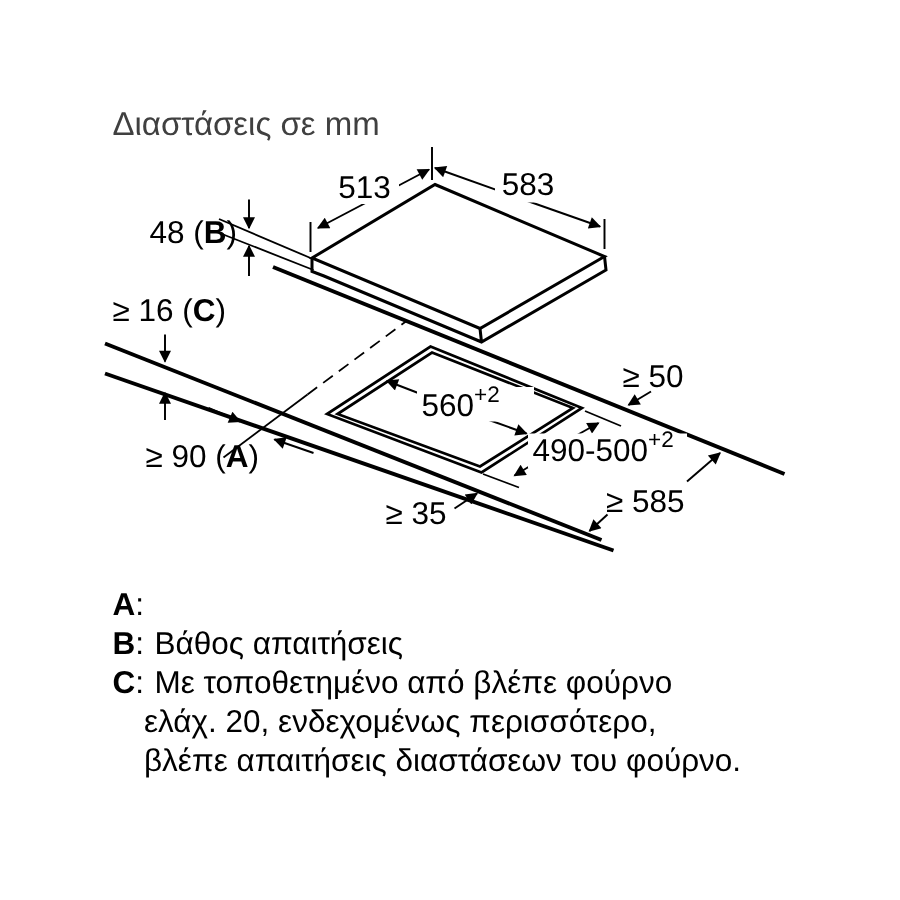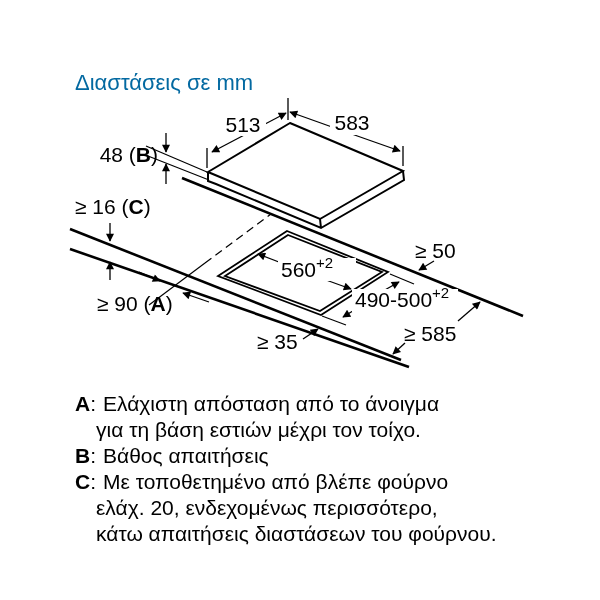--- a/index.html
+++ b/index.html
@@ -12,21 +12,21 @@
     color: #000000;
     overflow: hidden;
   }
   .stage { position: relative; width: 600px; height: 600px; }
   .title {
     position: absolute;
     left: 75px;
     top: 70px;
     font-size: 22px;
     font-weight: 400;
-    color: #0369a1;
+    color: #404040;
     white-space: nowrap;
   }
   svg.diagram { position: absolute; left: 0; top: 0; }
   svg.diagram text {
     font-family: "Liberation Sans", sans-serif;
     font-size: 21px;
     fill: #000;
   }
   svg.diagram .sup { font-size: 15px; }
   .notes {
@@ -143,30 +143,28 @@
 
       <text x="404" y="341">≥ 585</text>
 
       <text x="257" y="349">≥ 35</text>
     </g>
   </svg>
 
   <div class="notes">
     <div class="note-first">
       <span class="note-marker"><b>A</b><span>:</span></span>
-      <span>Ελάχιστη απόσταση από το άνοιγμα</span>
     </div>
-    <div class="note-cont">για τη βάση εστιών μέχρι τον τοίχο.</div>
 
     <div class="note-first">
       <span class="note-marker"><b>B</b><span>:</span></span>
       <span>Βάθος απαιτήσεις</span>
     </div>
 
     <div class="note-first">
       <span class="note-marker"><b>C</b><span>:</span></span>
       <span>Με τοποθετημένο από βλέπε φούρνο</span>
     </div>
     <div class="note-cont">ελάχ. 20, ενδεχομένως περισσότερο,</div>
-    <div class="note-cont">κάτω απαιτήσεις διαστάσεων του φούρνου.</div>
+    <div class="note-cont">βλέπε απαιτήσεις διαστάσεων του φούρνο.</div>
   </div>
 
 </div>
 
 </body></html>

